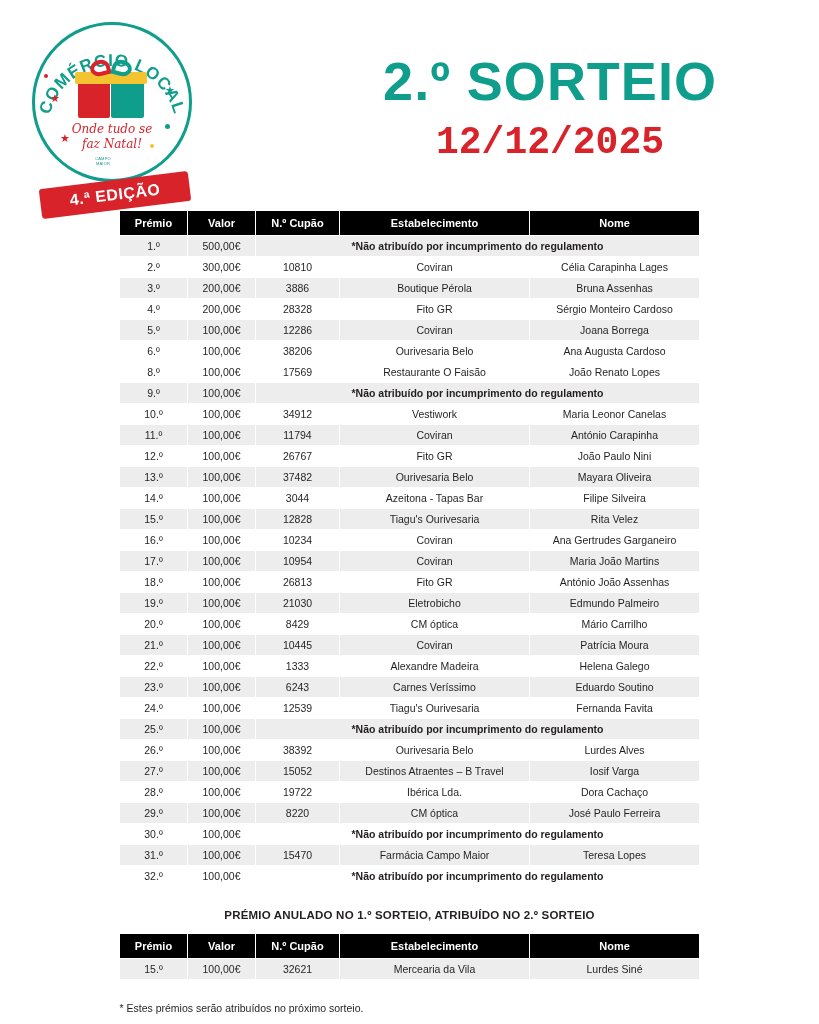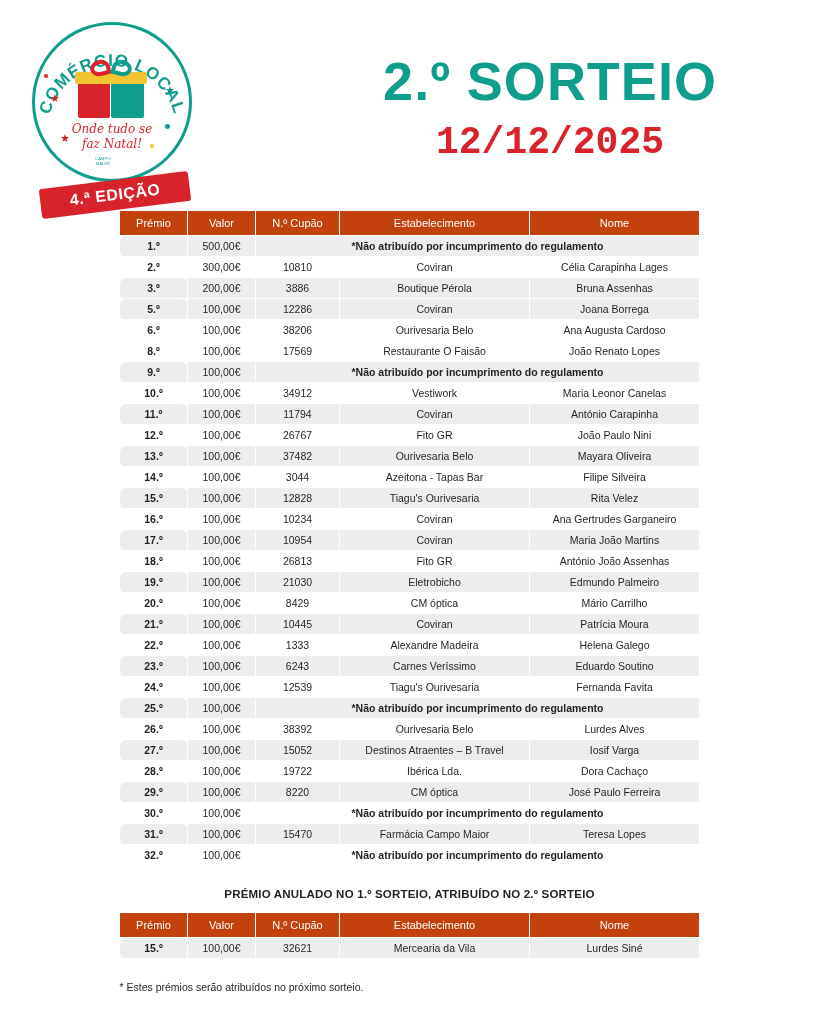--- a/index.html
+++ b/index.html
@@ -190,38 +190,38 @@
     position: relative;
     padding: 0 0 0 0;
   }
   table.prize-table {
     border-collapse: collapse;
     width: 580px;
     margin: 0 auto;
     table-layout: fixed;
   }
   table.prize-table th {
-    background: #c2410c;
+    background: #000000;
     color: #ffffff;
     font-size: 11px;
-    font-weight: normal;
+    font-weight: bold;
     padding: 6px 13px;
     text-align: center;
     border: 1px solid #ffffff;
   }
   table.prize-table td {
     font-size: 10.5px;
     padding: 4px 2px;
     text-align: center;
     border: 1px solid #ffffff;
     color: #231f20;
   }
   tr.row-even td { background: #ffffff; }
   tr.row-odd td { background: #ededed; }
-  td.prize-col { font-weight: bold; border-radius: 6px; }
+  td.prize-col { font-weight: normal; }
   td.note-cell {
     color: #d8232a;
     font-weight: bold;
     font-size: 10.5px;
   }
   col.c-prize { width: 68px; }
   col.c-value { width: 68px; }
   col.c-coupon { width: 84px; }
   col.c-estab { width: 190px; }
   col.c-name { width: 170px; }
@@ -327,20 +327,27 @@
             <td>Coviran</td>
             <td>Célia Carapinha Lages</td>
           </tr>
           <tr class="row-odd">
             <td class="prize-col">3.º</td>
             <td>200,00€</td>
             <td>3886</td>
             <td>Boutique Pérola</td>
             <td>Bruna Assenhas</td>
           </tr>
+          <tr class="row-even">
+            <td class="prize-col">4.º</td>
+            <td>200,00€</td>
+            <td>28328</td>
+            <td>Fito GR</td>
+            <td>Sérgio Monteiro Cardoso</td>
+          </tr>
           <tr class="row-odd">
             <td class="prize-col">5.º</td>
             <td>100,00€</td>
             <td>12286</td>
             <td>Coviran</td>
             <td>Joana Borrega</td>
           </tr>
           <tr class="row-even">
             <td class="prize-col">6.º</td>
             <td>100,00€</td>

